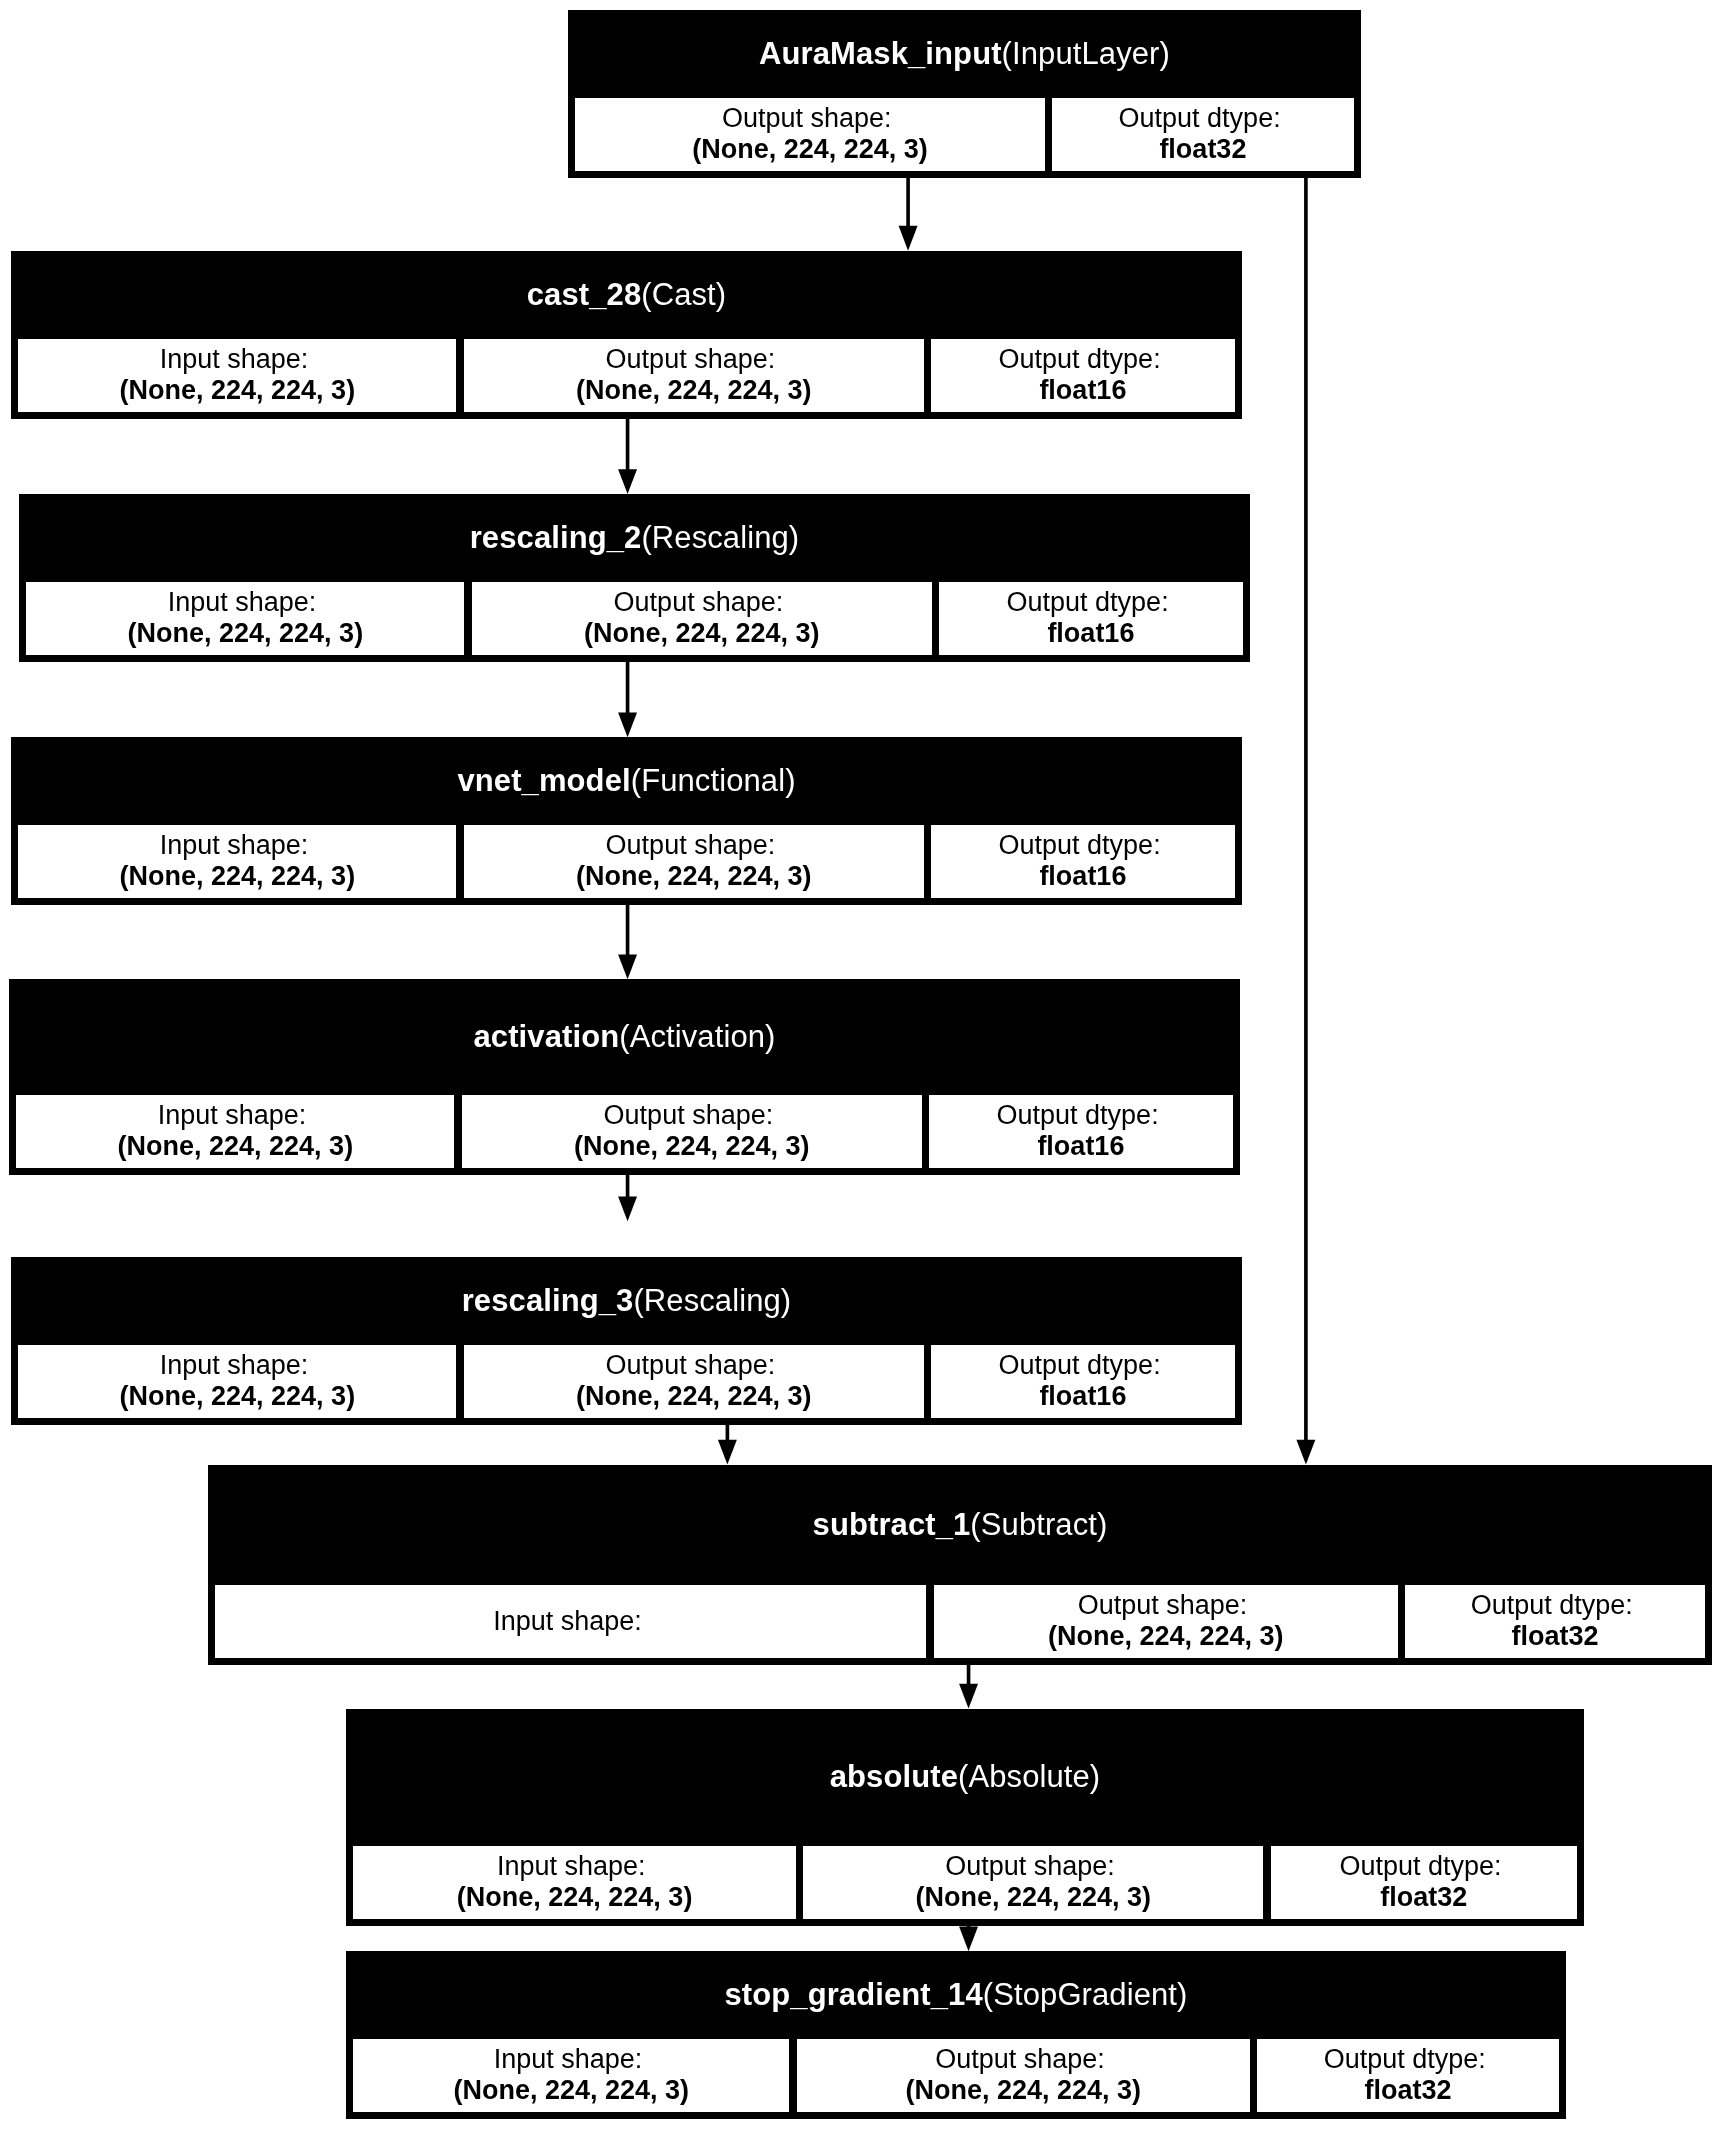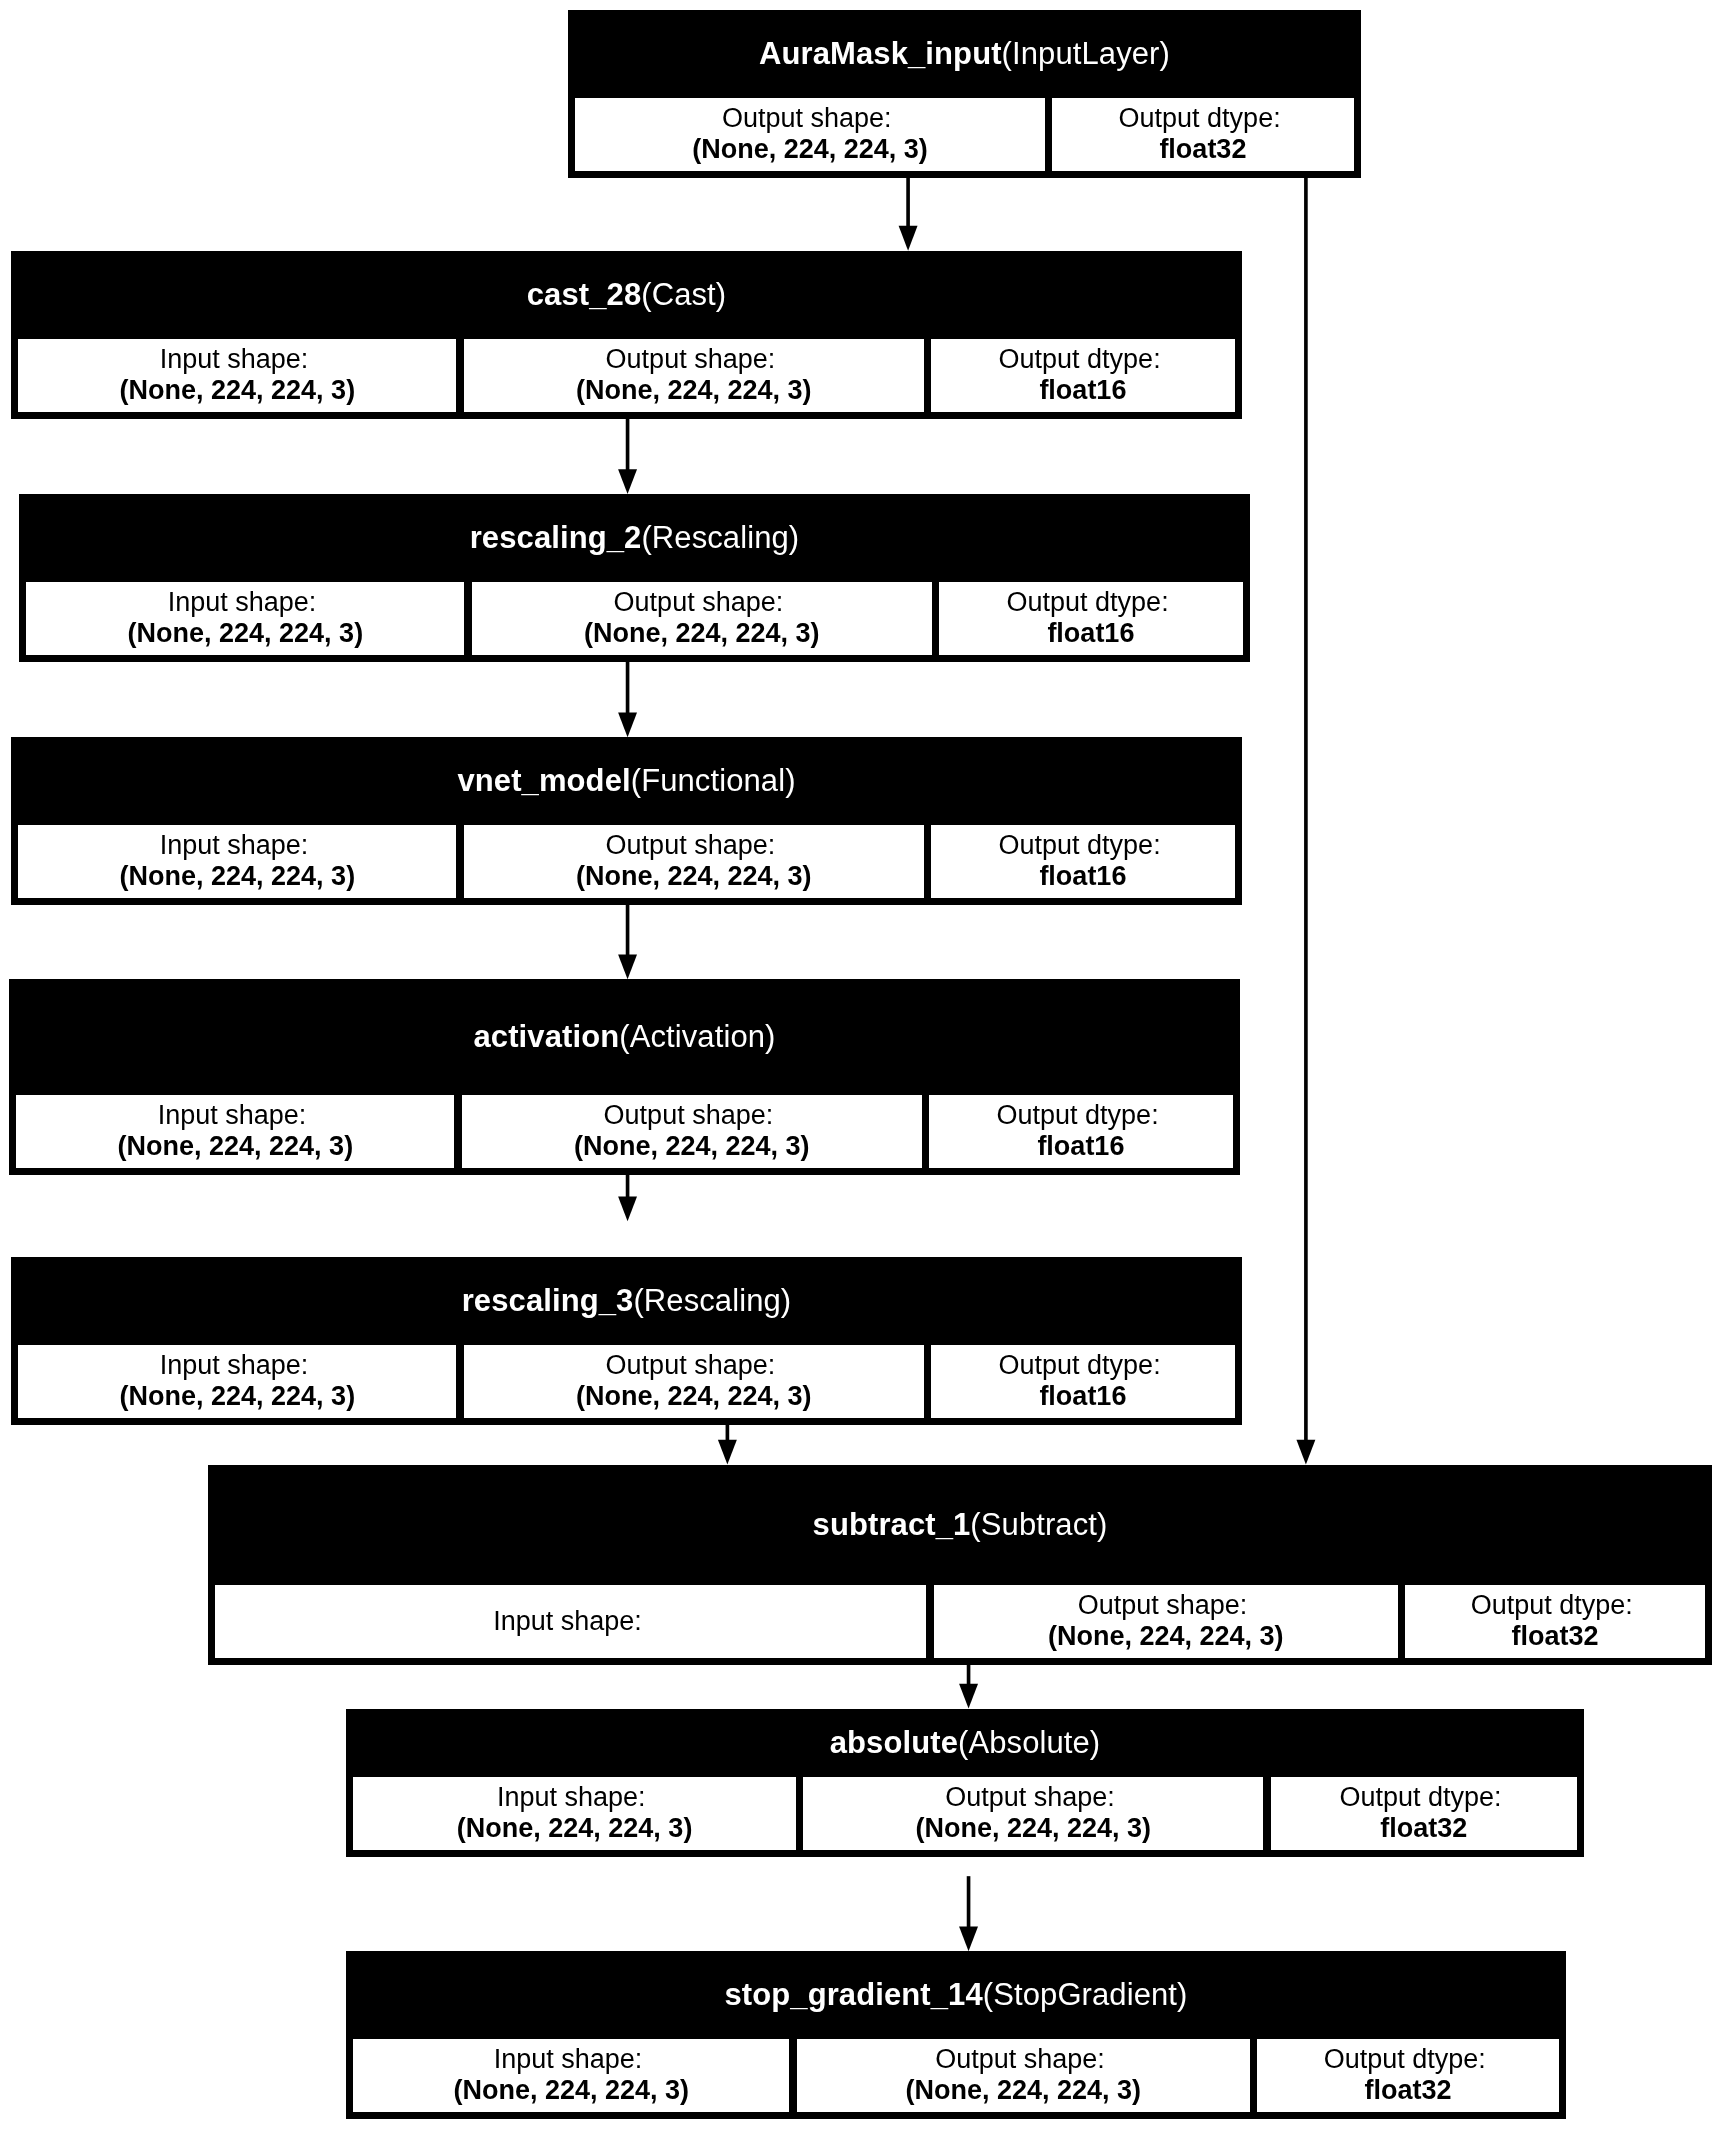--- a/index.html
+++ b/index.html
@@ -172,21 +172,21 @@
         </div>
       </div>
       <div class="node" style="left: 208px; top: 1465px; width: 1504px; height: 200px;">
         <div class="node-title"><span class="layer-name">subtract_1</span> <span class="layer-type">(Subtract)</span></div>
         <div class="node-cells">
           <div class="cell" style="flex: 995 1 0px;"><span class="cell-label">Input shape:</span></div>
           <div class="cell" style="flex: 650 1 0px;"><span class="cell-label">Output shape:</span><span class="cell-value">(None, 224, 224, 3)</span></div>
           <div class="cell" style="flex: 419 1 0px;"><span class="cell-label">Output dtype:</span><span class="cell-value">float32</span></div>
         </div>
       </div>
-      <div class="node" style="left: 346px; top: 1709px; width: 1238px; height: 148px;">
+      <div class="node" style="left: 346px; top: 1709px; width: 1238px; height: 217px;">
         <div class="node-title"><span class="layer-name">absolute</span> <span class="layer-type">(Absolute)</span></div>
         <div class="node-cells">
           <div class="cell" style="flex: 622 1 0px;"><span class="cell-label">Input shape:</span><span class="cell-value">(None, 224, 224, 3)</span></div>
           <div class="cell" style="flex: 647 1 0px;"><span class="cell-label">Output shape:</span><span class="cell-value">(None, 224, 224, 3)</span></div>
           <div class="cell" style="flex: 430 1 0px;"><span class="cell-label">Output dtype:</span><span class="cell-value">float32</span></div>
         </div>
       </div>
       <div class="node" style="left: 346px; top: 1951px; width: 1220px; height: 168px;">
         <div class="node-title"><span class="layer-name">stop_gradient_14</span> <span class="layer-type">(StopGradient)</span></div>
         <div class="node-cells">

